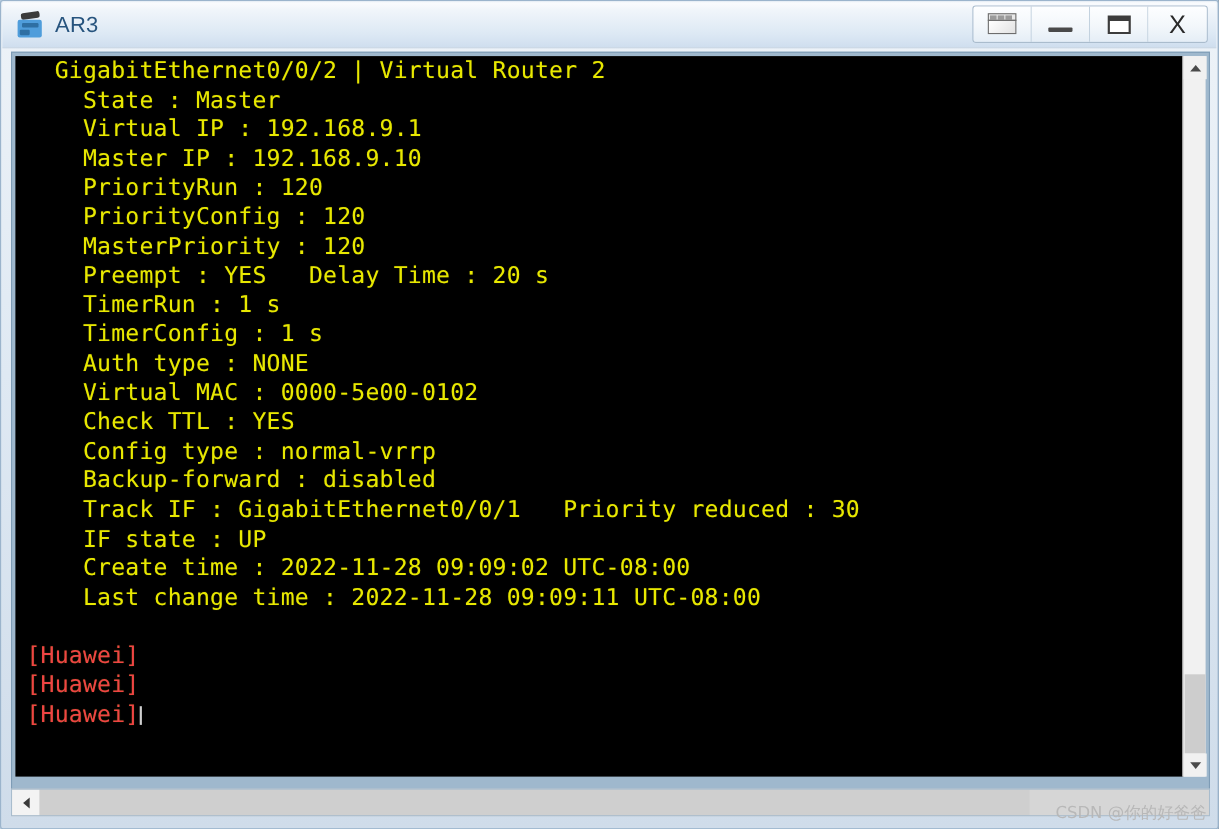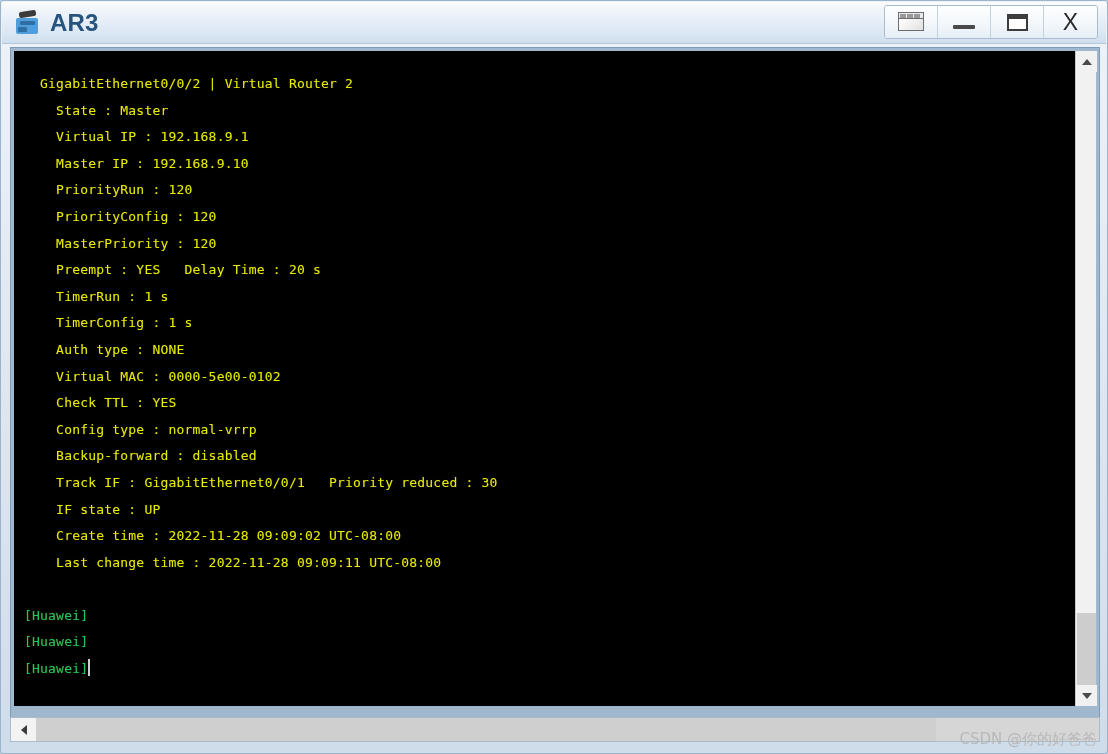--- a/index.html
+++ b/index.html
@@ -68,23 +68,23 @@
   }
   .app-icon .body:before {
     content: "";
     position: absolute;
     left: 2px; top: 9px;
     width: 9px; height: 5px;
     background: #2e6fa3;
     border-radius: 1px;
   }
   #app-title {
-    font-size: 24px;
+    font-size: 20px;
     color: #27547e;
-    font-weight: 700;
+    font-weight: 400;
     letter-spacing: 0.2px;
   }
 
   
   #win-buttons {
     position: absolute;
     right: 8px; top: 3px;
     display: flex;
     height: 34px;
     border: 1px solid #aabccd;
@@ -151,30 +151,30 @@
   }
   #terminal {
     position: absolute;
     left: 3px; top: 3px;
     width: 1062px; height: 655px;
     background: #000000;
     overflow: hidden;
   }
   #term-text {
     position: absolute;
-    left: 10px; top: 20px;
+    left: 10px; top: 0;
     color: #e8e800;
     font-family: "DejaVu Sans Mono", "Liberation Mono", monospace;
-    font-size: 13px;
+    font-size: 21px;
     line-height: 26.6px;
     white-space: pre;
     letter-spacing: 0.2px;
     text-shadow: 0 0 1px rgba(200,200,0,0.35);
   }
-  #term-text .prompt { color: #22c55e; }
+  #term-text .prompt { color: #ef4444; }
   .cursor {
     display: inline-block;
     width: 2px;
     height: 17px;
     background: #cfcfcf;
     vertical-align: -3px;
   }
 
   
   #vscroll {

